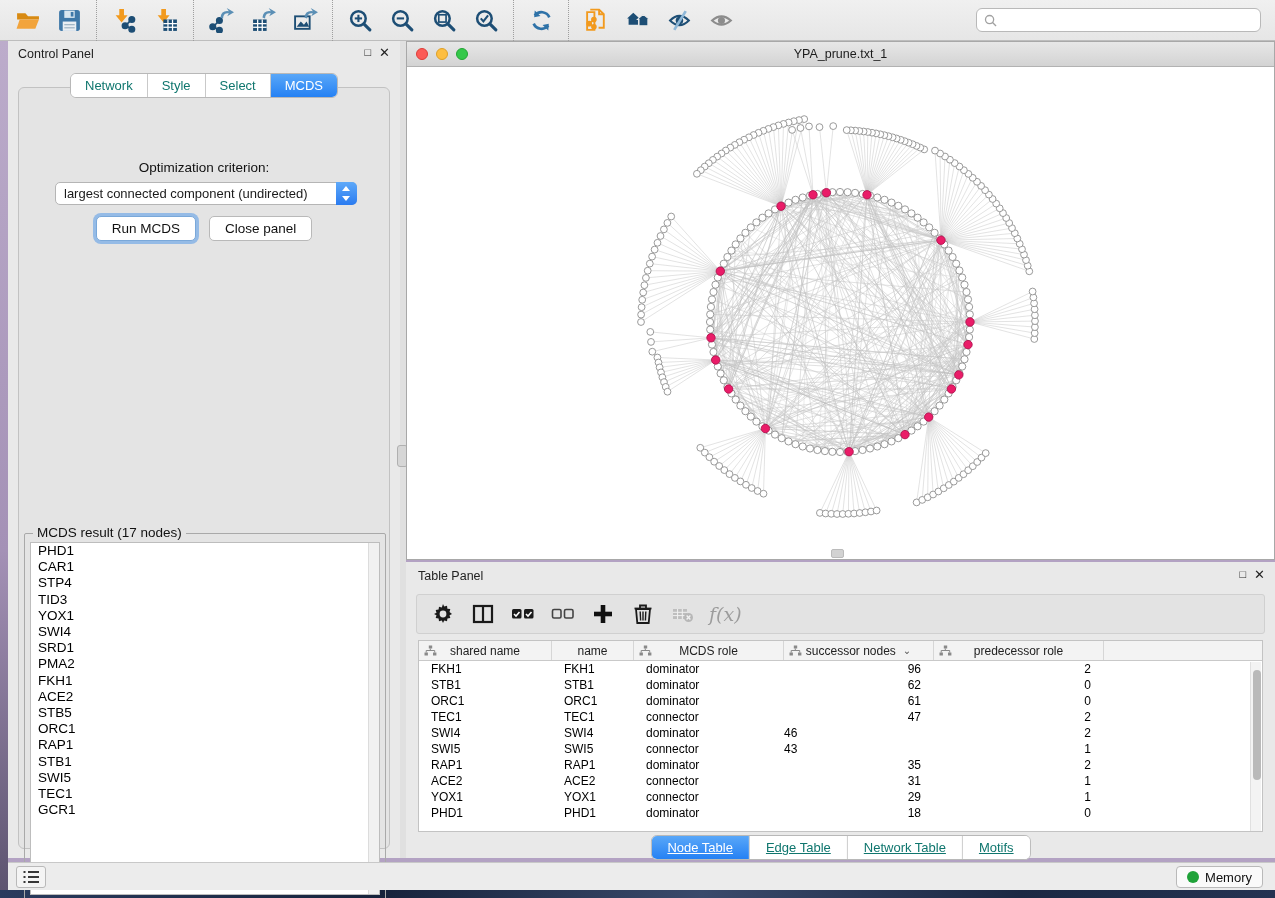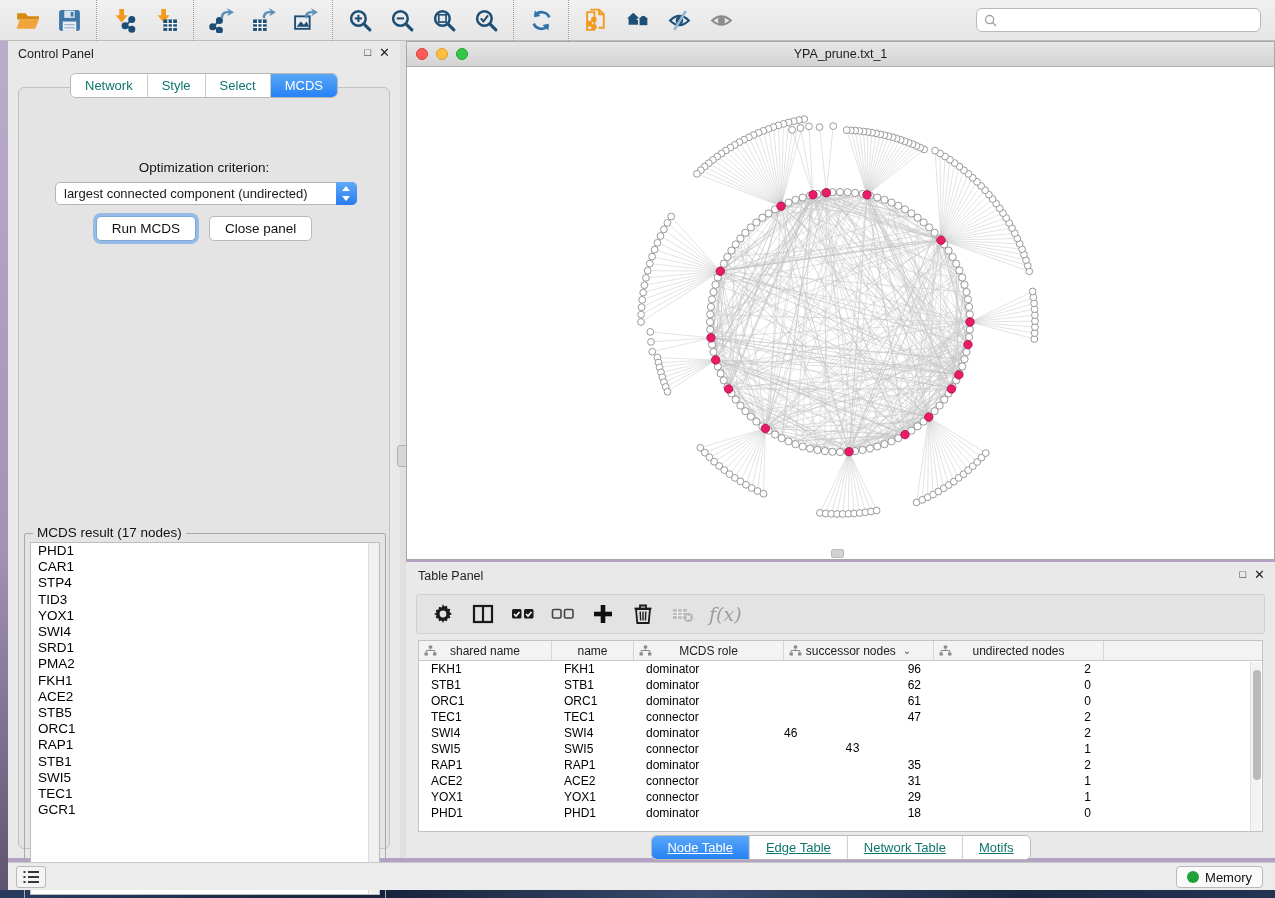--- a/index.html
+++ b/index.html
@@ -1300,21 +1300,21 @@
         </div>
         <div class="nt-col" style="width: 170px;">
           <svg class="tree-ic" width="13" height="12" viewBox="0 0 13 12">
             <g fill="#8a8a8a">
               <rect x="4.8" y="0.5" width="3.4" height="3"></rect>
               <rect x="0.5" y="7.5" width="3.4" height="3"></rect>
               <rect x="9" y="7.5" width="3.4" height="3"></rect>
               <path d="M6.3 3.5 v2 M2.2 7.5 v-2 h8.5 v2" stroke="#8a8a8a" fill="none" stroke-width="1"></path>
             </g>
           </svg>
-          <span>undirected nodes</span>
+          <span>predecessor role</span>
         </div>
       </div>
     <div id="nt-body">
         <div class="nt-row">
           <div class="nt-cell" style="width: 133px; text-align: left; padding: 0px 0px 0px 12px;">FKH1</div>
           <div class="nt-cell" style="width: 82px; text-align: left; padding: 0px 0px 0px 12px;">FKH1</div>
           <div class="nt-cell" style="width: 150px; text-align: left; padding: 0px 0px 0px 12px;">dominator</div>
           <div class="nt-cell" style="width: 150px; text-align: right; padding: 0px 13px 0px 0px;">96</div>
           <div class="nt-cell" style="width: 170px; text-align: right; padding: 0px 13px 0px 0px;">2</div>
         </div>
@@ -1343,21 +1343,21 @@
           <div class="nt-cell" style="width: 133px; text-align: left; padding: 0px 0px 0px 12px;">SWI4</div>
           <div class="nt-cell" style="width: 82px; text-align: left; padding: 0px 0px 0px 12px;">SWI4</div>
           <div class="nt-cell" style="width: 150px; text-align: left; padding: 0px 0px 0px 12px;">dominator</div>
           <div class="nt-cell" style="width: 150px; text-align: left; padding: 0px 13px 0px 0px;">46</div>
           <div class="nt-cell" style="width: 170px; text-align: right; padding: 0px 13px 0px 0px;">2</div>
         </div>
         <div class="nt-row">
           <div class="nt-cell" style="width: 133px; text-align: left; padding: 0px 0px 0px 12px;">SWI5</div>
           <div class="nt-cell" style="width: 82px; text-align: left; padding: 0px 0px 0px 12px;">SWI5</div>
           <div class="nt-cell" style="width: 150px; text-align: left; padding: 0px 0px 0px 12px;">connector</div>
-          <div class="nt-cell" style="width: 150px; text-align: center; padding: 0px 13px 0px 0px; font-family: Liberation Mono, monospace;">43</div>
+          <div class="nt-cell" style="width: 150px; text-align: left; padding: 0px 13px 0px 0px;">43</div>
           <div class="nt-cell" style="width: 170px; text-align: right; padding: 0px 13px 0px 0px;">1</div>
         </div>
         <div class="nt-row">
           <div class="nt-cell" style="width: 133px; text-align: left; padding: 0px 0px 0px 12px;">RAP1</div>
           <div class="nt-cell" style="width: 82px; text-align: left; padding: 0px 0px 0px 12px;">RAP1</div>
           <div class="nt-cell" style="width: 150px; text-align: left; padding: 0px 0px 0px 12px;">dominator</div>
           <div class="nt-cell" style="width: 150px; text-align: right; padding: 0px 13px 0px 0px;">35</div>
           <div class="nt-cell" style="width: 170px; text-align: right; padding: 0px 13px 0px 0px;">2</div>
         </div>
         <div class="nt-row">

